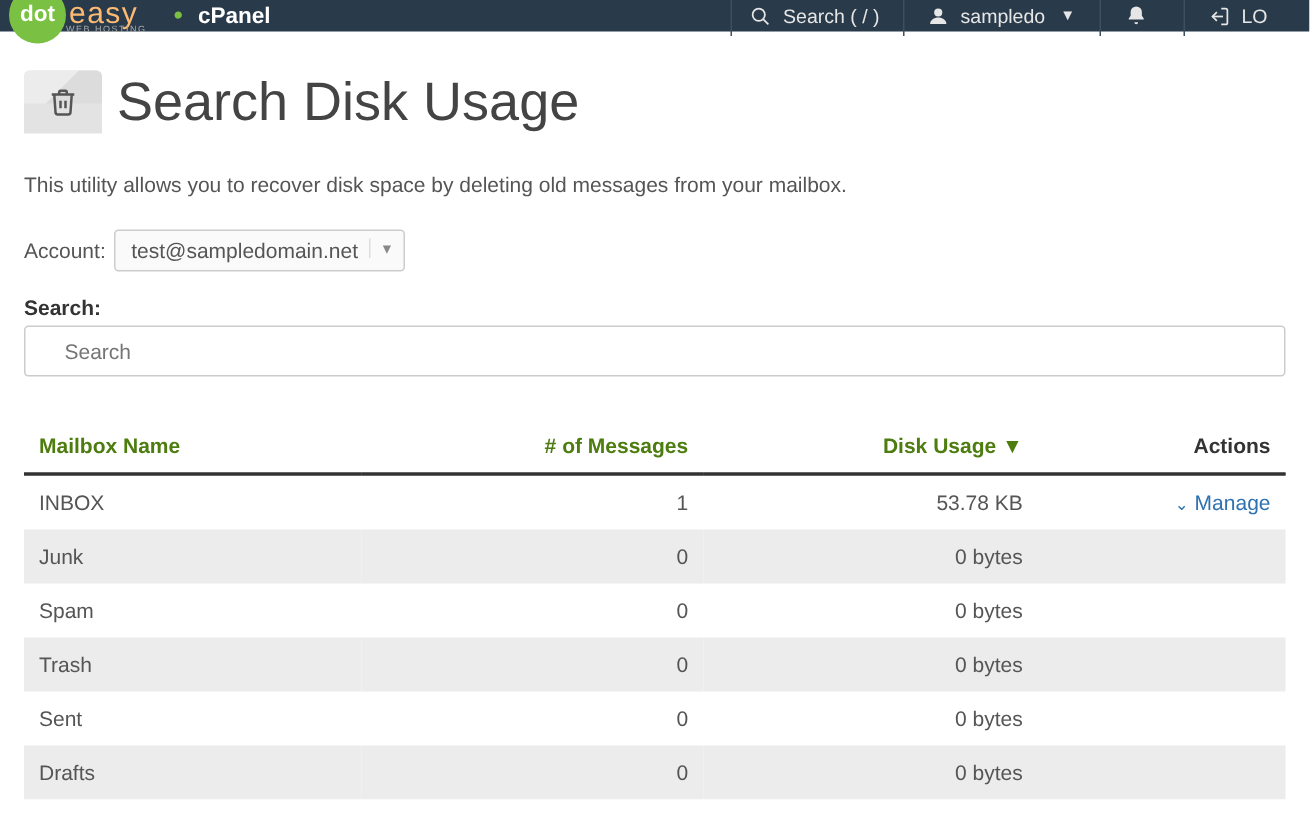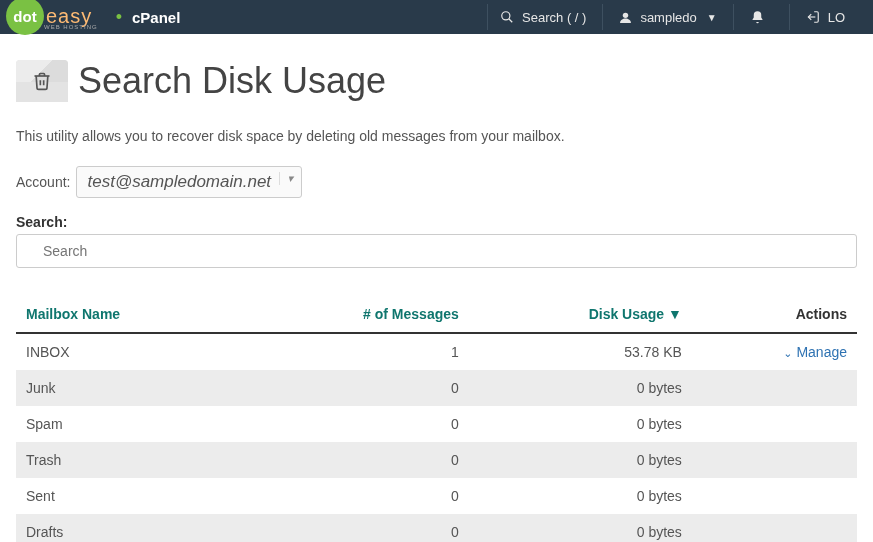--- a/index.html
+++ b/index.html
@@ -1,43 +1,43 @@
 <!DOCTYPE html>
 <html><head>
 <meta charset="utf-8">
 <style>
 * { margin: 0; padding: 0; box-sizing: border-box; }
 body { font-family: -apple-system, BlinkMacSystemFont, "Segoe UI", Helvetica, Arial, sans-serif; font-size: 14px; color: #555; background: #fff; width: 873px; }
-.header { background: #293a4a; color: #fff; height: 34px; display: flex; align-items: center; padding: 0; position: relative; }
+.header { background: #293a4a; color: #fff; height: 21px; display: flex; align-items: center; padding: 0; position: relative; }
 .logo { display: flex; align-items: center; margin-left: 6px; }
 .logo-circle { width: 38px; height: 38px; background: #7ac143; border-radius: 50%; display: flex; align-items: center; justify-content: center; color: #fff; font-weight: bold; font-size: 15px; margin-top: -2px; }
 .logo-text { margin-left: 2px; font-size: 20px; font-weight: 300; color: #fdba74; letter-spacing: 1px; }
 .logo-sub { font-size: 6px; color: #aaa; letter-spacing: 1px; display: block; margin-top: -4px; }
 .bullet { color: #7ac143; font-size: 18px; margin: 0 10px 0 18px; }
 .brand { color: #fff; font-weight: bold; font-size: 15px; }
 .header-right { position: absolute; right: 12px; display: flex; align-items: stretch; height: 26px; }
 .header-cell { border-left: 1px solid #3e5060; display: flex; align-items: center; padding: 0 16px; color: #e6e6e6; font-size: 13px; }
 .search-cell { padding-left: 12px; }
 .search-icon, .user-icon, .bell-icon, .logout-icon { margin-right: 8px; }
 .user-caret { margin-left: 10px; font-size: 10px; }
 .page { padding: 16px 16px 0 16px; }
 .title-row { display: flex; align-items: center; margin-top: 10px; }
 .page-icon { width: 52px; height: 42px; background: #e3e3e3; border-radius: 4px 4px 0 0; position: relative; margin-right: 10px; display: flex; align-items: center; justify-content: center; }
 .page-icon::before { content: ""; position: absolute; top: 0; left: 0; right: 0; height: 22px; background: linear-gradient(135deg, #ececec 49%, #dcdcdc 50%); border-radius: 4px 4px 0 0; }
 .trash-svg { position: relative; z-index: 2; }
 h1 { font-size: 36px; font-weight: 400; color: #444; }
 .desc { margin: 26px 0 22px 0; color: #555; font-size: 14px; }
 .account-row { display: flex; align-items: center; margin-bottom: 16px; }
 .account-label { margin-right: 6px; color: #555; }
-.dropdown { border: 1px solid #ccc; border-radius: 3px; background: #fafafa; padding: 5px 30px 5px 10px; font-size: 17px; color: #555; position: relative; min-width: 186px; font-style: italic; }
+.dropdown { border: 1px solid #ccc; border-radius: 3px; background: #fafafa; padding: 5px 30px 5px 10px; font-size: 14px; color: #555; position: relative; min-width: 186px; }
 .dropdown::after { content: "▾"; position: absolute; right: 8px; top: 5px; color: #888; font-size: 11px; border-left: 1px solid #ddd; padding-left: 8px; }
 .search-label { font-weight: bold; color: #333; margin-bottom: 4px; display: block; font-size: 14px; }
 .search-input { width: 100%; border: 1px solid #ccc; border-radius: 3px; padding: 8px 26px; font-size: 14px; color: #888; margin-bottom: 28px; }
 table { width: 100%; border-collapse: collapse; }
-th { text-align: left; color: #0f766e; font-weight: bold; padding: 10px 10px; font-size: 14px; border-bottom: 2px solid #333; }
+th { text-align: left; color: #4d7c0f; font-weight: bold; padding: 10px 10px; font-size: 14px; border-bottom: 2px solid #333; }
 th.right, td.right { text-align: right; }
 th.actions { color: #333; text-align: right; }
 td { padding: 10px 10px; color: #555; font-size: 14px; }
 tbody tr:nth-child(even) { background: #ececec; }
 .manage { color: #2e72b2; }
 .chevron { color: #2e72b2; margin-right: 4px; font-size: 11px; display: inline-block; }
 </style>
 </head>
 <body>
 

